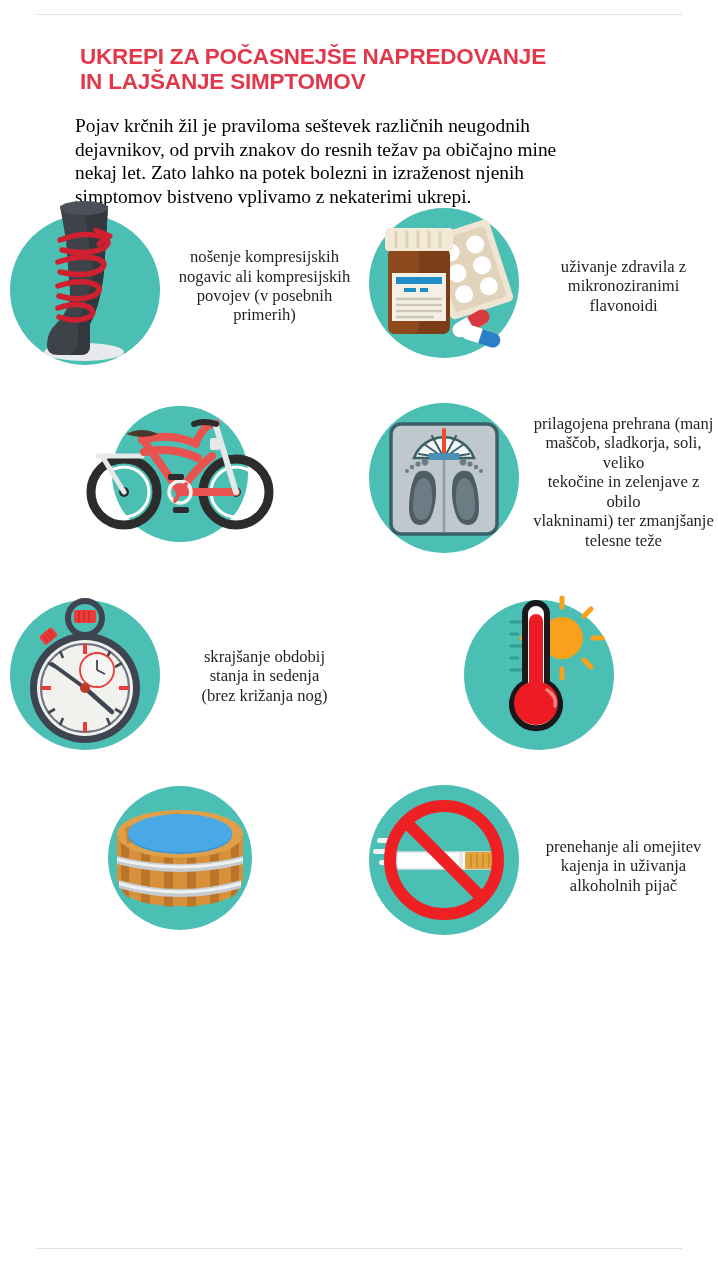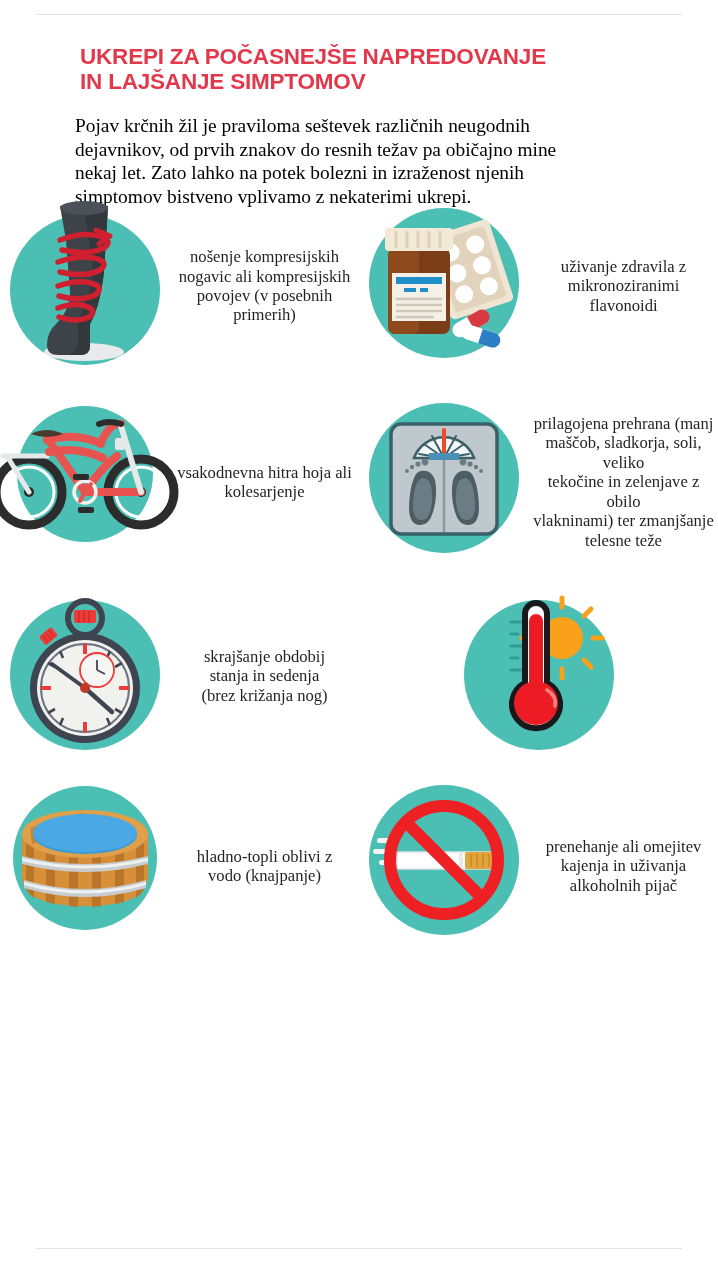--- a/index.html
+++ b/index.html
@@ -240,22 +240,20 @@
 
             <path d="M46 38 Q62 30 78 38 Q62 44 46 38 Z" fill="#4a3a2d"></path>
 
             <circle cx="100" cy="96" r="11" fill="none" stroke="#f1f3f3" stroke-width="3.5"></circle>
             <path d="M100 96 L106 88 M100 96 L95 105" stroke="#e8524f" stroke-width="4" stroke-linecap="round"></path>
             <rect x="93" y="111" width="16" height="6" rx="2" fill="#2c2c2c"></rect>
             <rect x="88" y="78" width="16" height="6" rx="2" fill="#2c2c2c"></rect>
             <rect x="130" y="42" width="10" height="12" rx="2" fill="#e6e9ea"></rect>
           </svg>
         </div>
-        <div class="caption">vsakodnevna hitra hoja ali
-kolesarjenje</div>
       </div>
 
       <div class="cell">
         <div class="icon-wrap">
           <svg width="170" height="170" viewBox="0 0 170 170">
             <circle cx="85" cy="82" r="75" fill="#4bbfb3"></circle>
             <rect x="32" y="28" width="106" height="110" rx="10" fill="#bfc8cc" stroke="#3b6068" stroke-width="3.5"></rect>
             <line x1="85" y1="40" x2="85" y2="136" stroke="#8d9aa0" stroke-width="2.5"></line>
 
             <path d="M55 62 A32 32 0 0 1 115 62 Z" fill="#f4f7f8" stroke="#3b6068" stroke-width="2.5"></path>
@@ -426,22 +424,20 @@
               <path d="M52 39 l9 -2 l2 17 l-9 2 Z"></path>
               <path d="M76 34 l9 -1 l1 18 l-9 1 Z"></path>
               <path d="M100 35 l9 1 l-1 18 l-9 -1 Z"></path>
               <path d="M122 42 l9 3 l-3 17 l-9 -3 Z"></path>
             </g>
 
             <ellipse cx="85" cy="55" rx="52" ry="19" fill="#3a9ad9"></ellipse>
             <ellipse cx="85" cy="53" rx="52" ry="19" fill="#4aa9e4"></ellipse>
           </svg>
         </div>
-        <div class="caption">hladno-topli oblivi z
-vodo (knajpanje)</div>
       </div>
 
       <div class="cell">
         <div class="icon-wrap">
           <svg width="170" height="170" viewBox="0 0 170 170">
             <circle cx="85" cy="80" r="75" fill="#4bbfb3"></circle>
 
             <g fill="#f2f5f5">
               <rect x="18" y="58" width="20" height="5" rx="2.5"></rect>
               <rect x="14" y="69" width="24" height="5" rx="2.5"></rect>

